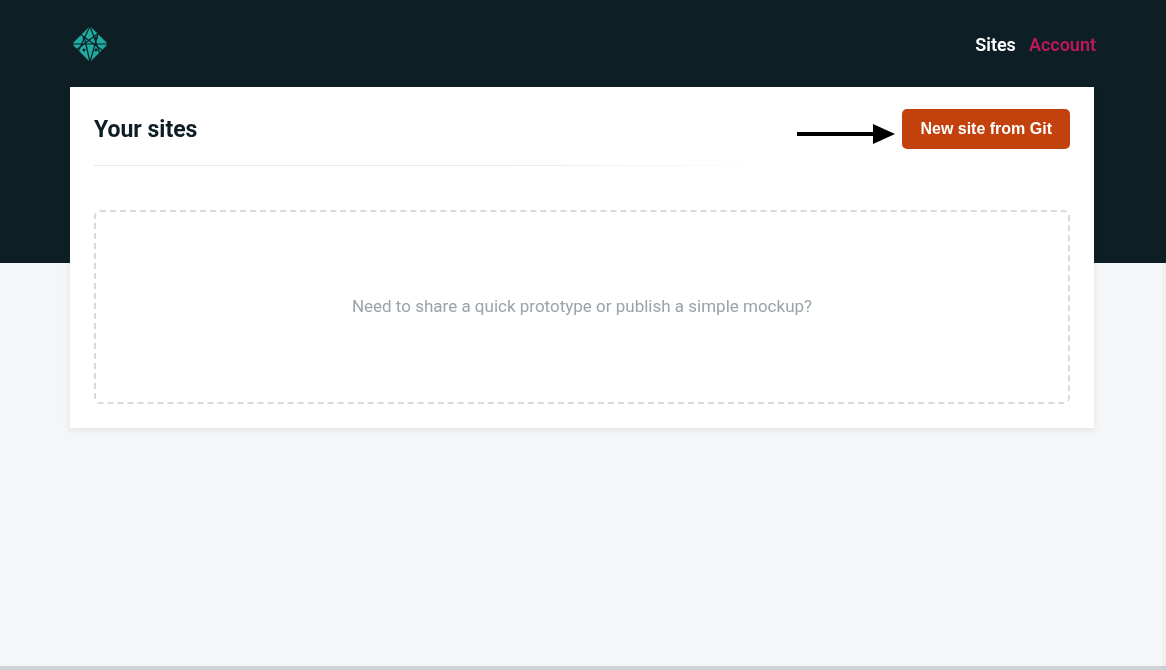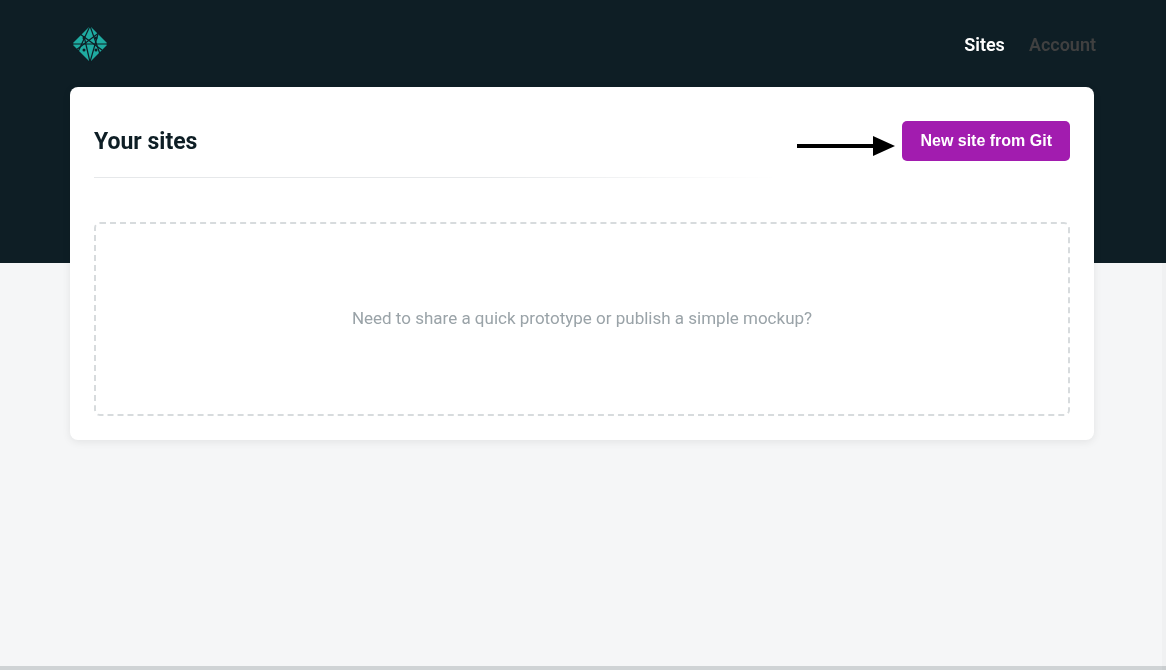--- a/index.html
+++ b/index.html
@@ -31,56 +31,56 @@
       justify-content: space-between;
       padding: 18px 70px 0 70px;
       height: 70px;
     }
     .logo {
       width: 40px;
       height: 40px;
     }
     .nav-links {
       display: flex;
-      gap: 24px;
+      gap: 13px;
       align-items: center;
     }
     .nav-link {
       font-size: 18px;
       font-weight: 600;
       cursor: pointer;
     }
     .nav-link.active {
       color: #ffffff;
     }
     .nav-link.inactive {
-      color: #404040;
+      color: #be185d;
     }
     .main-card {
       position: relative;
       z-index: 1;
       background: #ffffff;
       margin: 17px 72px 8px 70px;
-      border-radius: 8px;
-      padding: 34px 24px 24px 24px;
+      border-radius: 0;
+      padding: 22px 24px 24px 24px;
       box-shadow: 0 2px 8px rgba(0,0,0,0.08);
     }
     .card-header {
       display: flex;
       align-items: center;
       justify-content: space-between;
       position: relative;
     }
     .page-title {
       font-size: 23px;
       font-weight: 700;
       color: #0e1e25;
     }
     .new-site-btn {
-      background: #a21caf;
+      background: #c2410c;
       color: #ffffff;
       border: none;
       border-radius: 5px;
       padding: 11px 18px;
       font-size: 16px;
       font-weight: 600;
       cursor: pointer;
     }
     .header-underline {
       height: 1px;

